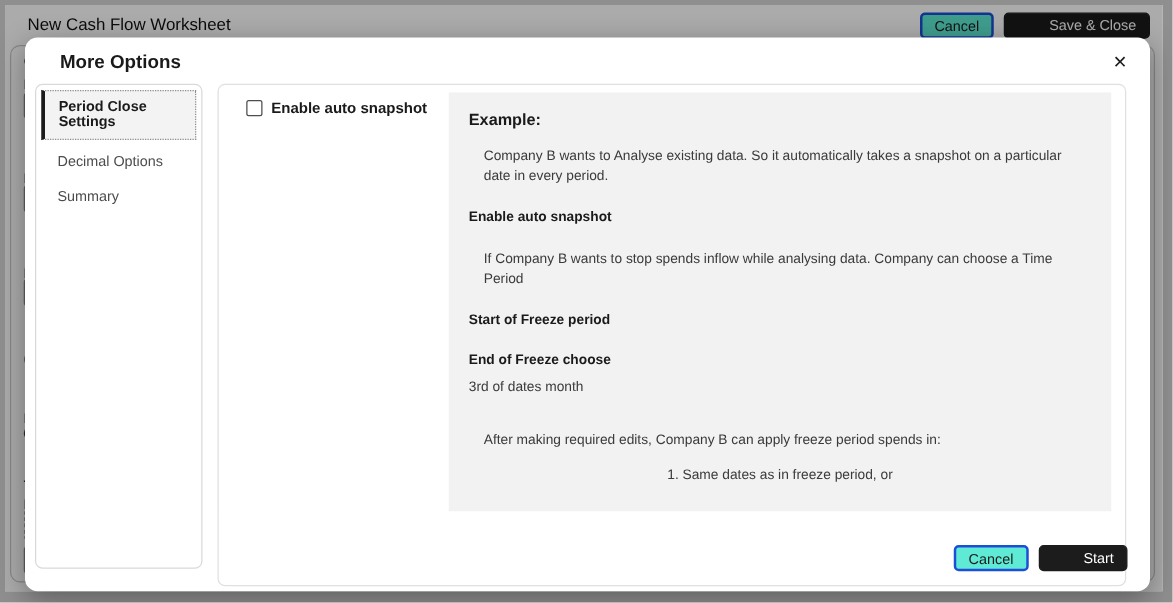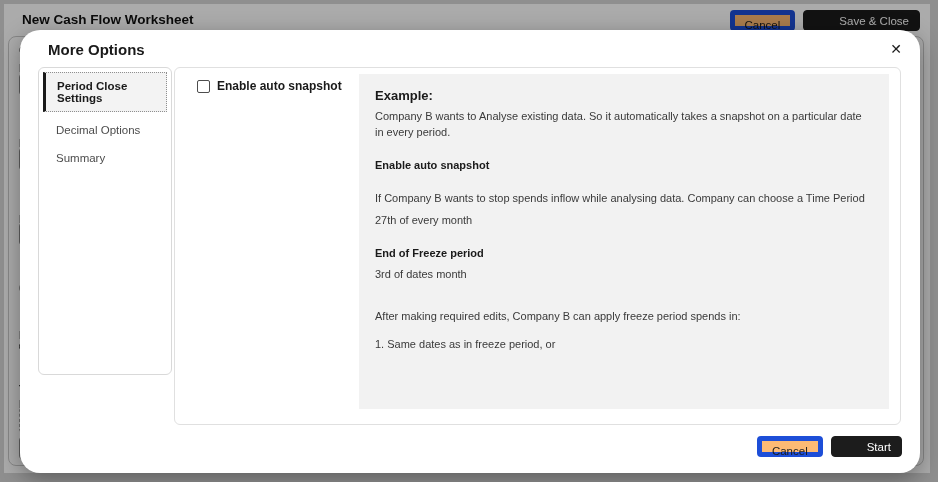--- a/index.html
+++ b/index.html
@@ -1,57 +1,57 @@
 <!DOCTYPE html>
 <html><head>
 <meta charset="utf-8">
 <style>
   * { margin:0; padding:0; box-sizing:border-box; }
   html,body { width:938px; height:482px; overflow:hidden; font-family:"Liberation Sans", sans-serif; }
   body { background:#8f8f8f; position:relative; }
 
   
   .app-page { position:absolute; left:4px; top:4px; width:926px; height:469px; background:#ffffff; overflow:hidden; }
-  .app-title { position:absolute; left:18px; top:8px; font-size:13.5px; font-weight:bold; color:#111111; }
+  .app-title { position:absolute; left:18px; top:8px; font-size:13.5px; font-weight:normal; color:#111111; }
   .app-header-buttons { position:absolute; top:6px; right:10px; display:flex; gap:8px; }
   .btn { font-family:"Liberation Sans", sans-serif; font-size:11.5px; border-radius:4px; padding:3px 10px; height:21px; line-height:14px; cursor:pointer; white-space:nowrap; }
-  .btn-light { background:#fdba74; border:5px solid #1d4ed8; color:#1a1a1a; }
+  .btn-light { background:#5eead4; border:2px solid #1d4ed8; color:#1a1a1a; }
   .btn-dark { background:#1c1c1c; border:1px solid #1c1c1c; color:#ffffff;padding-left:35px; }
 
   .app-panel { position:absolute; left:4px; top:32px; width:916px; height:430px; border:1px solid #c9c9c9; border-radius:8px; background:#ffffff; }
   .frag { position:absolute; left:10px; font-size:11px; font-weight:bold; color:#333333; }
   .frag-box { position:absolute; left:10px; width:130px; border:1px solid #8f8f8f; border-radius:3px; background:#ffffff; }
   .frag-box.dashed { border-style:dashed; border-color:#aaaaaa; }
   .frag-radio { position:absolute; left:10px; width:11px; height:11px; border:1px solid #444444; border-radius:50%; background:#ffffff; }
   .frag-radio::after { content:""; position:absolute; left:2px; top:2px; width:5px; height:5px; border-radius:50%; background:#444444; }
 
   .overlay { position:absolute; inset:0; background:rgba(0,0,0,0.33); z-index:5; }
 
   
-  .modal { position:absolute; left:20px; top:30px; width:900px; height:443px; background:#ffffff; border-radius:20px; box-shadow:0 6px 22px rgba(0,0,0,0.35); z-index:10; }
+  .modal { position:absolute; left:20px; top:30px; width:900px; height:443px; background:#ffffff; border-radius:10px; box-shadow:0 6px 22px rgba(0,0,0,0.35); z-index:10; }
   .modal-title { position:absolute; left:28px; top:11px; font-size:15px; font-weight:bold; color:#1a1a1a; }
   .modal-close { position:absolute; right:14px; top:8px; font-size:14px; color:#1a1a1a; background:none; border:none; cursor:pointer; padding:4px; line-height:1; }
 
-  .m-sidebar { position:absolute; left:18px; top:37px; width:134px; height:308px; border:1px solid #d9d9d9; border-radius:6px; background:#ffffff; overflow:hidden; }
+  .m-sidebar { position:absolute; left:8px; top:37px; width:134px; height:388px; border:1px solid #d9d9d9; border-radius:6px; background:#ffffff; overflow:hidden; }
   .side-item { font-size:11.5px; color:#4c4c4c; padding:8px 8px 8px 17px; cursor:pointer; }
   .side-item.selected { margin:4px; border:1px dotted #8f8f8f; border-left:3px solid #1a1a1a; background:#f3f3f3; font-weight:bold; color:#1a1a1a; padding:7px 6px 7px 11px; }
 
-  .m-content { position:absolute; left:154px; top:37px; width:727px; height:358px; border:1px solid #e0e0e0; border-radius:6px; background:#ffffff; overflow:hidden; }
+  .m-content { position:absolute; left:154px; top:37px; width:727px; height:402px; border:1px solid #e0e0e0; border-radius:6px; background:#ffffff; overflow:hidden; }
   .checkbox-row { position:absolute; left:22px; top:11px; display:flex; align-items:center; cursor:pointer; }
   .cbox { width:13px; height:13px; border:1.5px solid #4d4d4d; border-radius:2px; background:#ffffff; flex:0 0 auto; }
   .cbox-label { margin-left:7px; font-size:12px; font-weight:bold; color:#1a1a1a; }
 
   .example { position:absolute; left:184px; top:6px; width:530px; height:335px; background:#f2f2f2; padding:13px 16px; font-size:11px; color:#3a3a3a; line-height:1.45; overflow:hidden; }
   .ex-heading { font-size:13px; font-weight:bold; color:#1a1a1a; margin-bottom:3px; }
-  .ex-p { margin:0; }
+  .ex-p { margin:12px; }
   .ex-sec-title { font-weight:bold; color:#1a1a1a; margin-top:17px; }
   .ex-sec-value { margin-top:6px; }
   .ex-note { margin-top:17px; }
   .ex-apply { margin-top:26px; }
-  .ex-options { margin-top:12px; }
+  .ex-options { margin-top:12px;text-align:center; }
   .ex-option { line-height:1.4; }
 
   .m-footer { position:absolute; right:18px; top:406px; display:flex; gap:8px; }
 </style>
 </head>
 <body>
 
 <div class="app-page">
   <div class="app-title">New Cash Flow Worksheet</div>
   <div class="app-header-buttons">
@@ -96,23 +96,23 @@
     </div>
 
     <div class="example">
       <div class="ex-heading">Example:</div>
       <p class="ex-p">Company B wants to Analyse existing data. So it automatically takes a snapshot on a particular date in every period.</p>
 
       <div class="ex-sec-title">Enable auto snapshot</div>
 
       <p class="ex-p ex-note">If Company B wants to stop spends inflow while analysing data. Company can choose a Time Period</p>
 
-      <div class="ex-sec-value">27th of every month</div>
+      <div class="ex-sec-title">Start of Freeze period</div>
 
-      <div class="ex-sec-title">End of Freeze period</div>
+      <div class="ex-sec-title">End of Freeze choose</div>
       <div class="ex-sec-value">3rd of dates month</div>
 
       <p class="ex-p ex-apply">After making required edits, Company B can apply freeze period spends in:</p>
 
       <div class="ex-options">
         <div class="ex-option">1. Same dates as in freeze period, or</div>
 
       </div>
     </div>
   </div>

